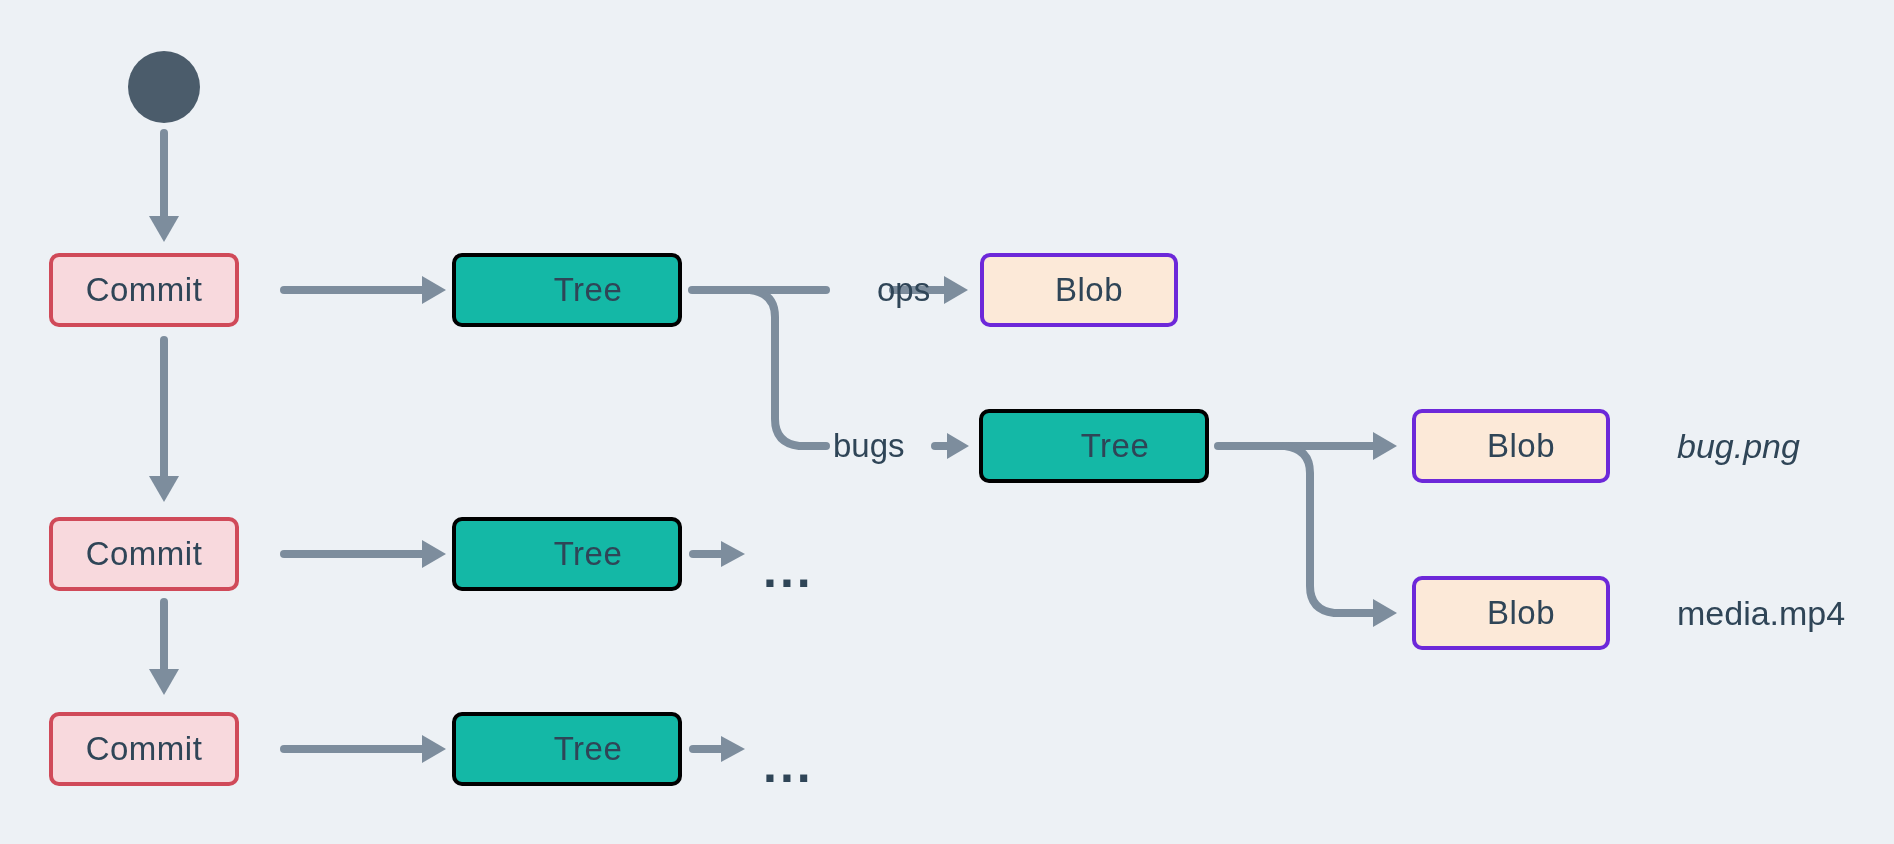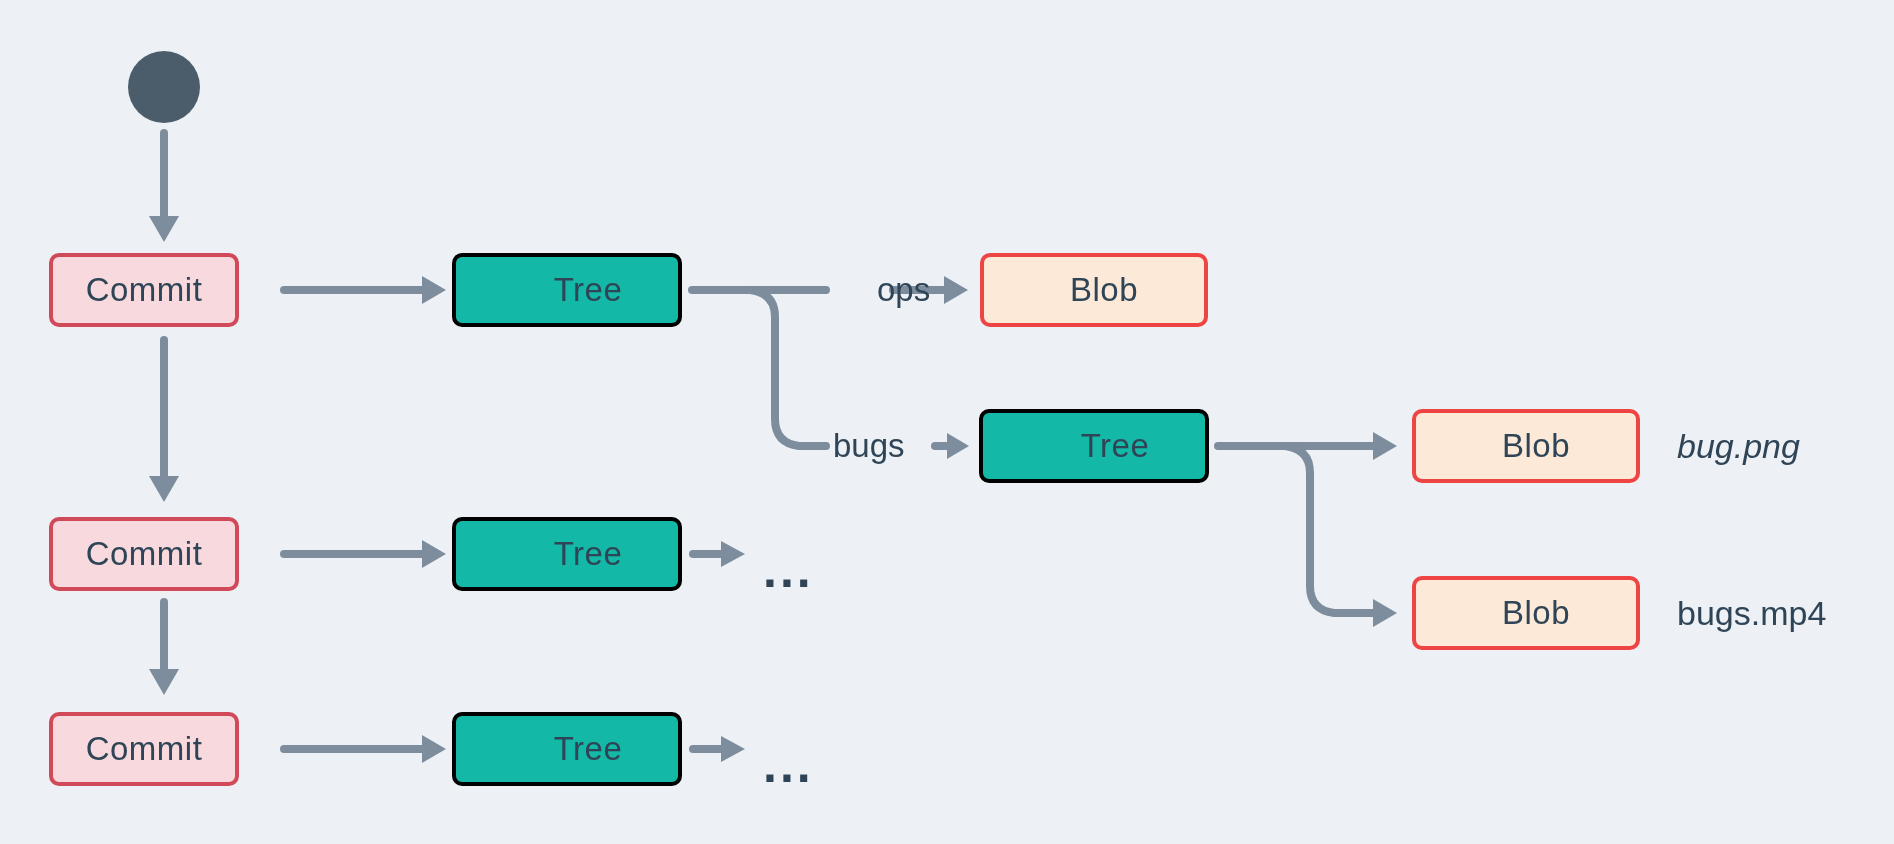--- a/index.html
+++ b/index.html
@@ -23,21 +23,21 @@
     border-radius: 10px;
     display: flex;
     align-items: center;
     justify-content: center;
     font-size: 33px;
     color: #2f4557;
     letter-spacing: 0.5px;
   }
   .commit { background: #f8d9dd; border: 4px solid #d04a59; }
   .tree   { background: #14b8a6; border: 4px solid #000000; padding-left: 42px; }
-  .blob   { background: #fce9d8; border: 4px solid #ef4444; width: 228px; padding-left: 20px; }
+  .blob   { background: #fce9d8; border: 4px solid #6d28d9; width: 198px; padding-left: 20px; }
 
   .ref-circle {
     position: absolute;
     left: 128px; top: 51px;
     width: 72px; height: 72px;
     border-radius: 50%;
     background: #4b5c6b;
   }
 
   .text-label {
@@ -150,18 +150,18 @@
   </div>
 
   <div class="node blob" style="left:1412px; top:409px;">
     <span>Blob</span>
   </div>
   <div class="text-label" style="left:1677px; top:424px;font-style:italic;">bug.png</div>
 
   <div class="node blob" style="left:1412px; top:576px;">
     <span>Blob</span>
   </div>
-  <div class="text-label" style="left:1677px; top:591px;">bugs.mp4</div>
+  <div class="text-label" style="left:1677px; top:591px;">media.mp4</div>
 
   <div class="dots" style="left:763px; top:545px;">...</div>
   <div class="dots" style="left:763px; top:740px;">...</div>
 
 </div>
 
 </body></html>

